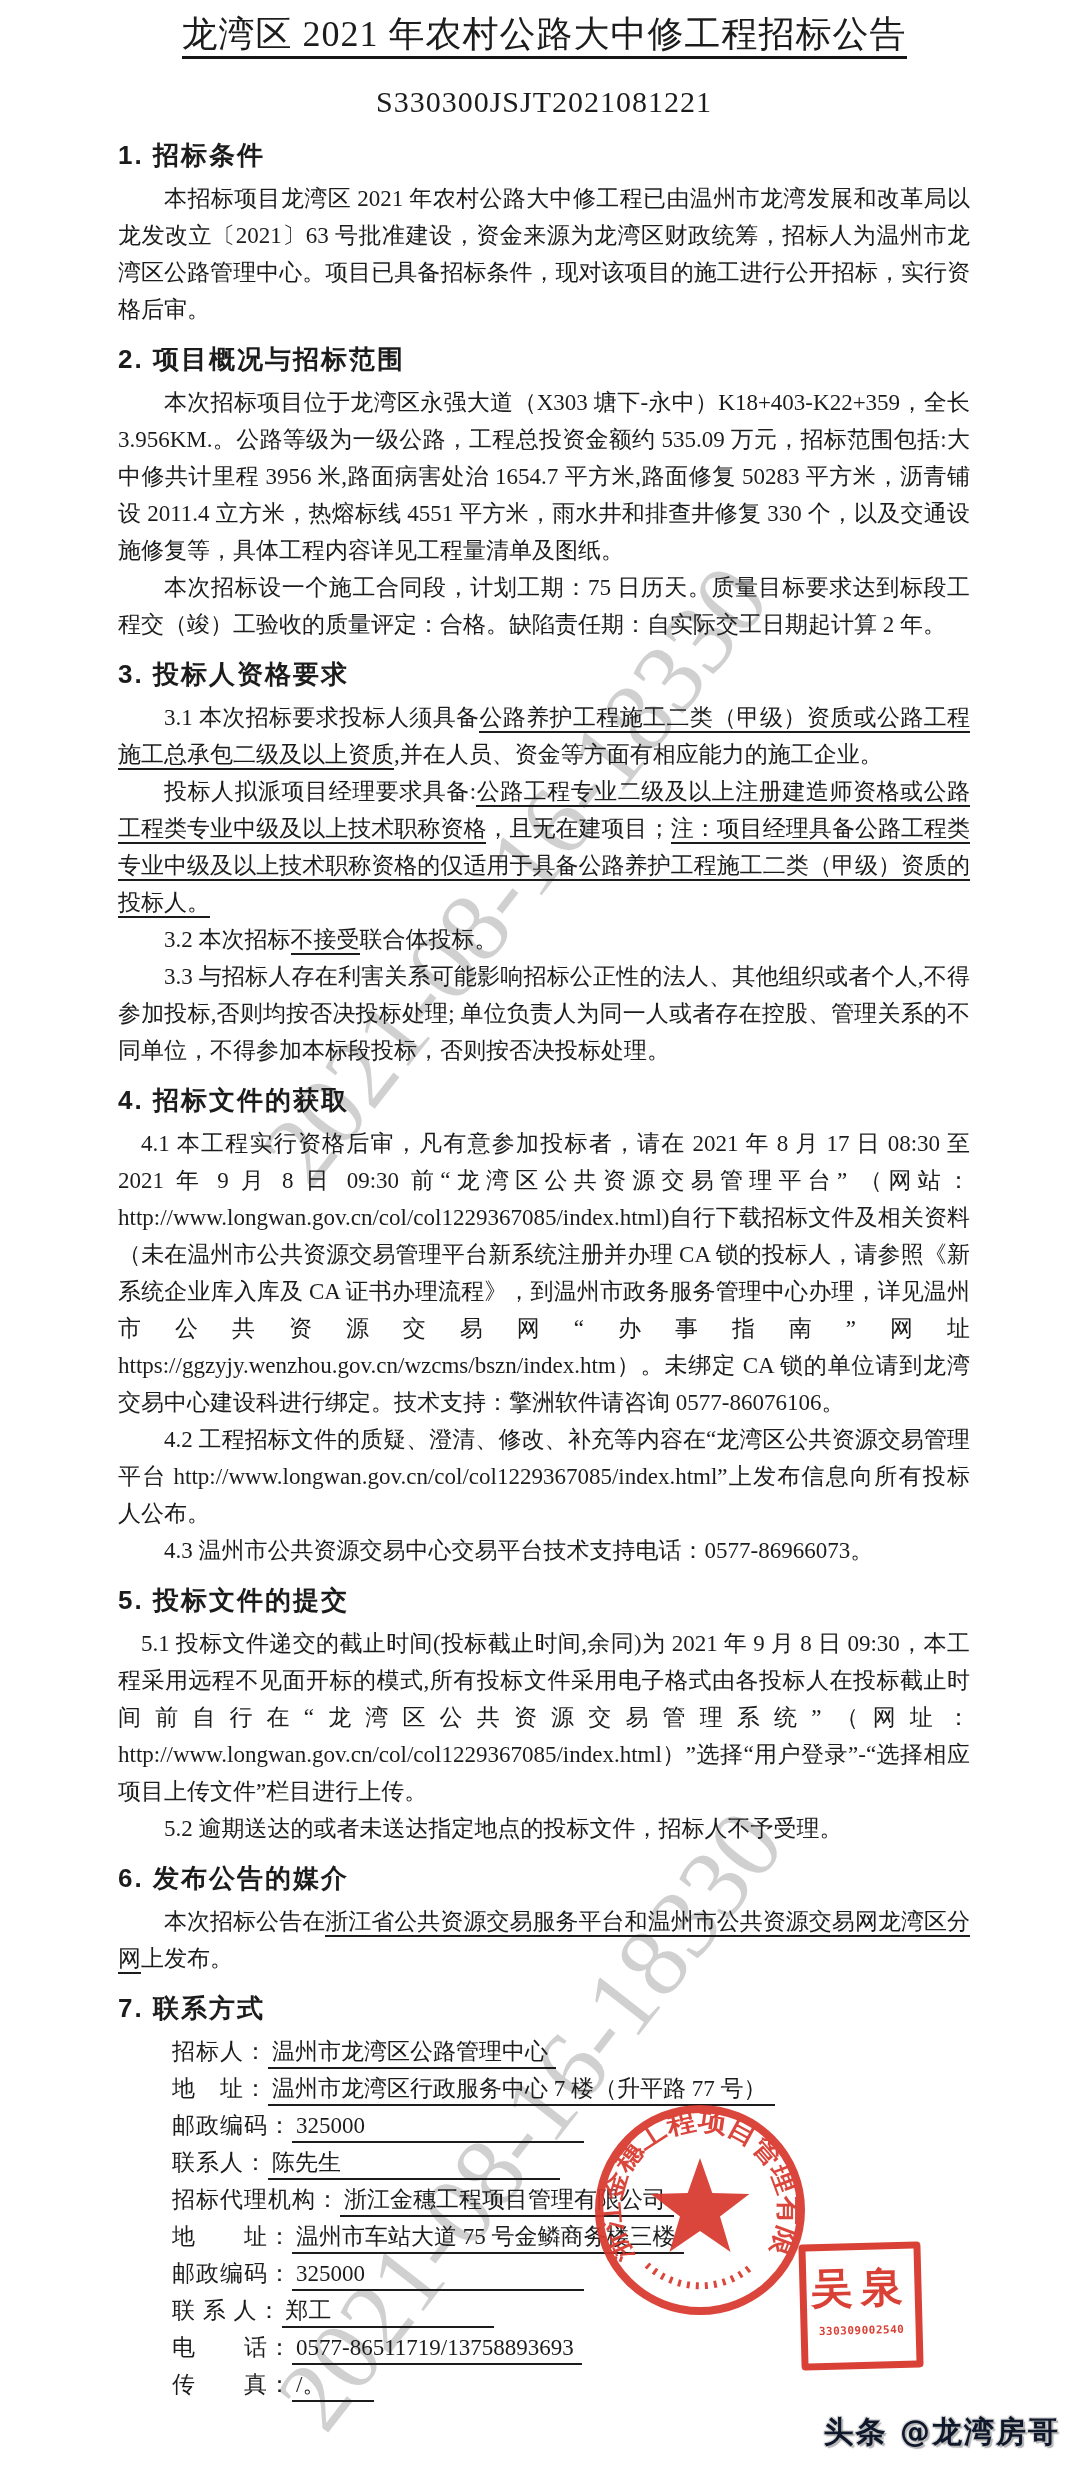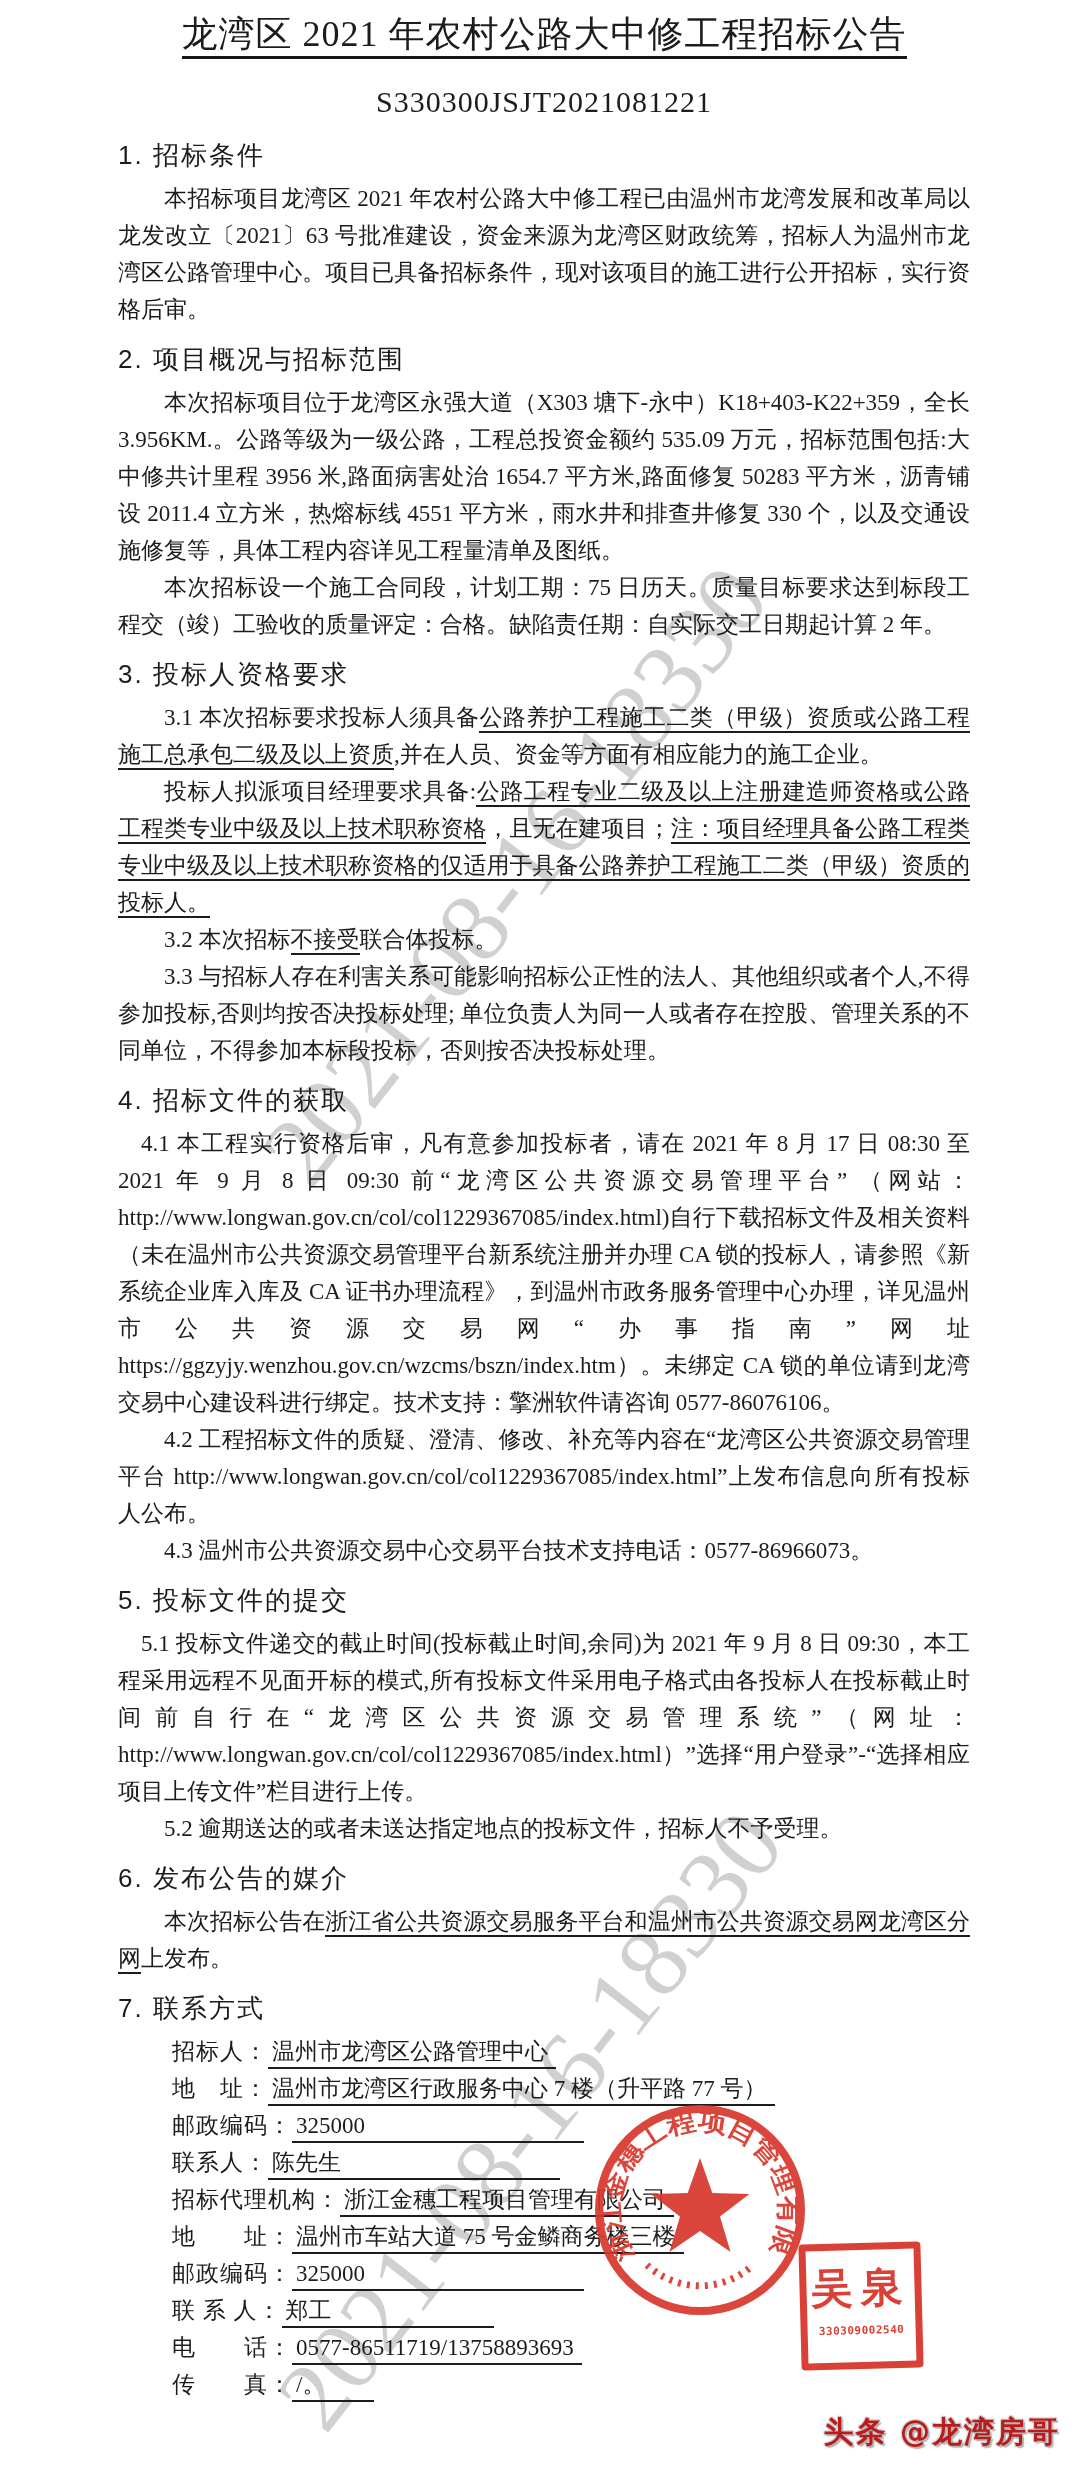--- a/index.html
+++ b/index.html
@@ -2,21 +2,21 @@
 <html><head>
 <meta charset="utf-8">
 <style>
   html,body{margin:0;padding:0;background:#ffffff;}
   .page{position:relative;width:1080px;height:2470px;background:#fff;overflow:hidden;
         font-family:"Liberation Serif","DejaVu Serif",serif;color:#1c1c1c;}
   .doc{position:absolute;left:118px;right:110px;top:8px;z-index:2;}
   .title{margin:0;text-align:center;font-size:36px;font-weight:400;letter-spacing:1px;line-height:52px;}
   .title .tu{border-bottom:3px solid #161616;padding-bottom:2px;}
   .code{text-align:center;font-size:30px;line-height:44px;margin-top:20px;letter-spacing:1px;}
-  .h{font-family:"Liberation Sans","DejaVu Sans",sans-serif;font-size:26px;font-weight:400;
+  .h{font-family:"Liberation Sans","DejaVu Sans",sans-serif;font-size:26px;font-weight:700;
      letter-spacing:2px;line-height:34px;margin:14px 0 8px 0;}
   .p{font-size:23px;line-height:37px;margin:0;text-align:justify;}
   .ind2{text-indent:2em;}
   .ind1{text-indent:1em;}
   .u{border-bottom:2px solid #1c1c1c;padding-bottom:1px;}
   .contacts{margin-top:8px;padding-left:54px;font-size:23px;}
   .crow{line-height:37px;white-space:nowrap;}
   .cl{letter-spacing:1px;margin-top:37px;}
   .cv{display:inline-block;border-bottom:2px solid #1c1c1c;padding:0 8px 0 4px;line-height:30px;}
   .mw280{min-width:280px;}
@@ -31,21 +31,21 @@
   .roundseal{position:absolute;left:585px;top:2095px;z-index:3;opacity:.92;}
   .sqseal{position:absolute;left:800px;top:2243px;width:108px;height:112px;z-index:3;
           border:7px solid #d9372c;border-radius:4px;background:rgba(255,255,255,0);
           transform:rotate(-1.5deg);text-align:center;opacity:.95;}
   .sqname{margin-top:10px;font-size:42px;font-weight:700;color:#d9372c;letter-spacing:8px;
           font-family:"Liberation Serif","DejaVu Serif",serif;}
   .sqnum{margin-top:8px;font-size:11px;font-weight:700;color:#d9372c;letter-spacing:0.5px;
          font-family:"DejaVu Sans Mono","Liberation Mono",monospace;}
   
   .corner{position:absolute;right:20px;top:2412px;z-index:3;font-family:"DejaVu Sans","Liberation Sans",sans-serif;
-          font-size:30px;font-weight:700;color:#b91c1c;letter-spacing:2px;
+          font-size:30px;font-weight:700;color:#0f172a;letter-spacing:2px;
           text-shadow:2px 2px 1px #b5b5b5,-1px -1px 1px #d8d8d8,1px -1px 0 #cfcfcf,-1px 1px 0 #cfcfcf;}
 </style>
 </head>
 <body>
 
 <div class="page">
 
   <div class="wm wm1">2021-08-16-18330</div>
   <div class="wm wm2">2021-08-16-18330</div>
 

